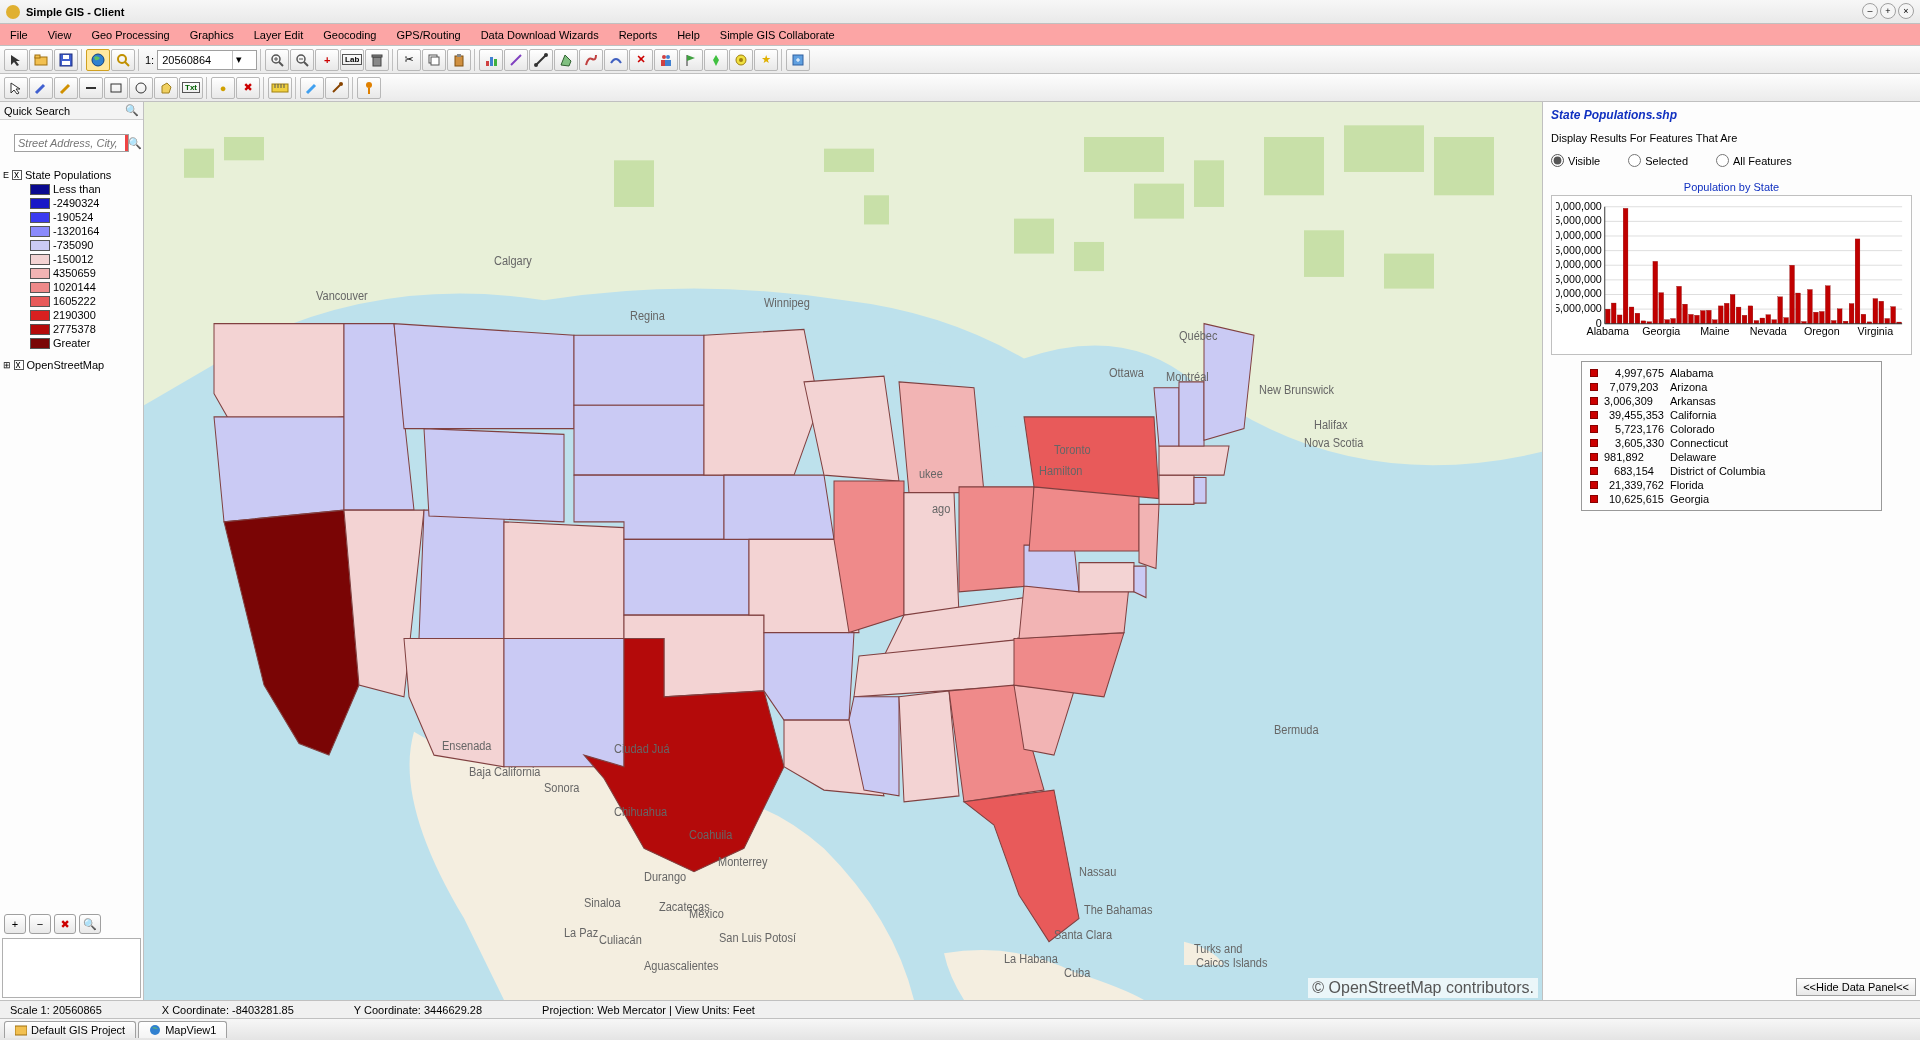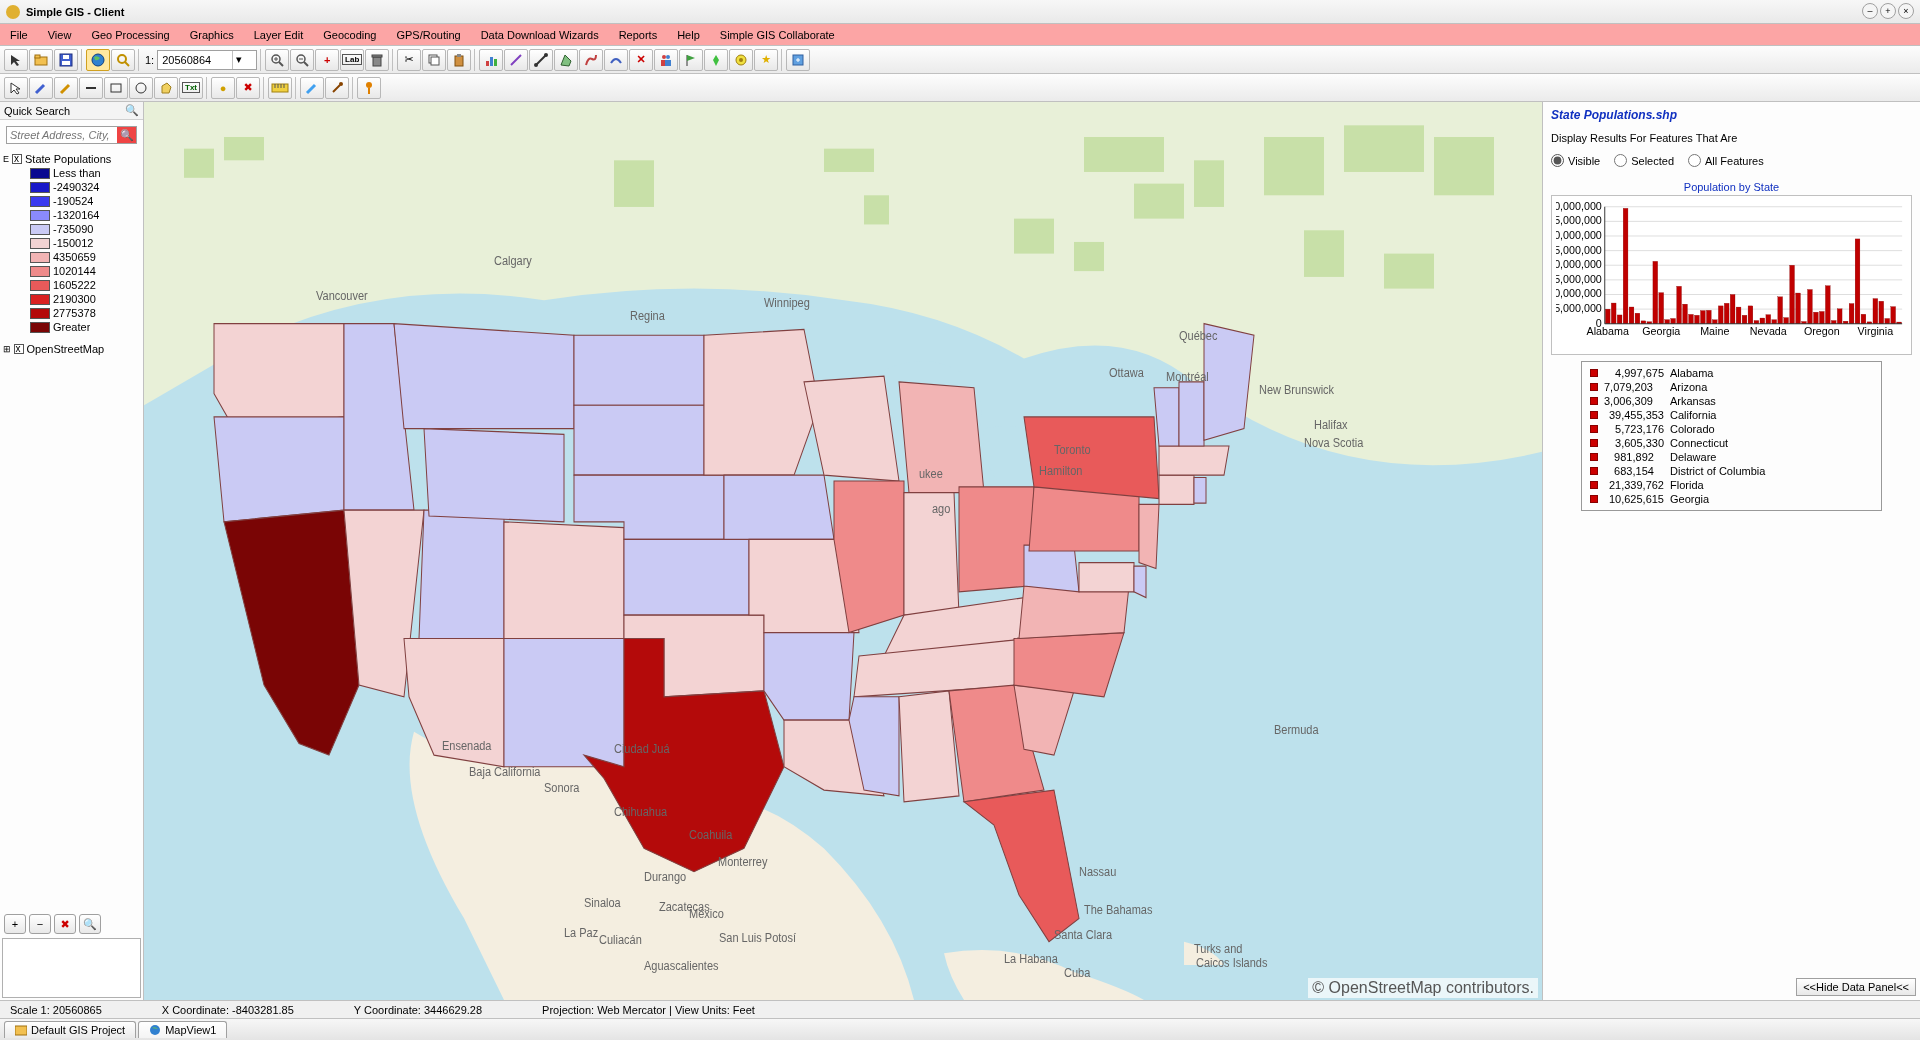--- a/index.html
+++ b/index.html
@@ -23,39 +23,39 @@
   .tb-sep { width:2px; height:22px; border-left:1px solid #c0c0c0; margin:0 2px;}
   .tb-btn.active { background:#ffe8a0; border-color:#d0a020;}
   .scale-box { width:100px; height:20px; border:1px solid #a0a0a0; background:#fff; display:flex; align-items:center; padding:0 4px;}
   .scale-box input { border:none; outline:none; width:70px;}
   .scale-dd { width:12px; height:18px; border-left:1px solid #c0c0c0; display:flex; align-items:center; justify-content:center;}
 
   
   .main { display:flex; height: calc(100% - 24px - 22px - 28px - 28px - 18px - 22px); }
   .left-panel { width:144px; background:#fdfdfd; border-right:1px solid #c0c0c0; display:flex; flex-direction:column; position:relative;}
   .qs-head { display:flex; align-items:center; justify-content:space-between; padding:2px 4px; border-bottom:1px solid #d0d0d0; background:#f4f4f4;}
-  .qs-input { margin:6px; display:flex; align-items:center; border:1px solid #a0a0a0; background:#ef4444;}
+  .qs-input { margin:14px; display:flex; align-items:center; border:1px solid #a0a0a0; background:#ef4444;}
   .qs-input input { border:none; outline:none; width:110px; padding:2px 3px; font-style:italic; color:#888;}
   .layer-tree { flex:1; overflow:hidden; padding:2px 2px;}
   .layer-row { display:flex; align-items:center; gap:3px; padding:1px 1px;}
   .sym { width:20px; height:11px; border:1px solid #555;}
   .layer-label { white-space:nowrap; overflow:hidden;}
   .legend-indent { padding-left:28px;}
   .bottom-controls { position:absolute; bottom:66px; left:4px; display:flex; gap:3px;}
   .sm-btn { width:22px; height:20px; border:1px solid #a0a0a0; border-radius:3px; background:linear-gradient(#fff,#e8e8e8); display:flex; align-items:center; justify-content:center; cursor:pointer;}
   .overview { position:absolute; bottom:0; left:0; right:0; height:60px; border:1px solid #b0b0b0; background:#fff; margin:2px;}
 
   .map-holder { flex:1; position:relative; background:#bde1ec;}
   .map-svg { width:100%; height:100%; }
   .attribution { position:absolute; bottom:2px; right:4px; font-size:16px; color:#555; background:rgba(255,255,255,0.7); padding:1px 4px;}
 
   .right-panel { width:378px; background:#fdfdfd; border-left:1px solid #c0c0c0; padding:6px 8px; position:relative;}
   .rp-title { color:#1030c0; font-weight:bold; font-style:italic; font-size:12px; margin-bottom:10px;}
   .rp-sub { margin:6px 0;}
-  .radio-row { display:flex; gap:14px; margin:10px 0 14px 0; align-items:flex-end;}
+  .radio-row { display:flex; gap:28px; margin:10px 0 14px 0; align-items:flex-end;}
   .radio-row label { display:flex; align-items:center; gap:4px;}
   .chart-title { text-align:center; color:#1030c0; font-size:11px; margin-bottom:2px;}
   .chart-wrap { border:1px solid #c0c0c0; background:#fff; padding:4px 4px 2px 4px; }
   .chart-svg { width:100%; height:150px;}
   .legend-box { border:1px solid #999; margin:6px 30px; padding:4px 8px;}
   .legend-box .row { display:flex; align-items:center; gap:6px; line-height:14px;}
   .legend-box .sw { width:8px; height:8px; background:#c00; border:1px solid #800;}
   .hide-btn { position:absolute; bottom:4px; right:4px; border:1px solid #a0a0a0; background:linear-gradient(#fff,#e8e8e8); padding:2px 6px; cursor:pointer;}
 
   
@@ -634,21 +634,21 @@
         </svg>
     </div>
     <div class="legend-box" id="chart-legend">
         <div class="row">
           <span class="sw"></span>
           <span style="width:60px;text-align:right;display:inline-block">4,997,675</span> 
           <span>Alabama</span>
         </div>
         <div class="row">
           <span class="sw"></span>
-          <span style="width:60px;text-align:left;display:inline-block">7,079,203</span> 
+          <span style="width:60px;text-align:center;display:inline-block">7,079,203</span> 
           <span>Arizona</span>
         </div>
         <div class="row">
           <span class="sw"></span>
           <span style="width:60px;text-align:left;display:inline-block">3,006,309</span> 
           <span>Arkansas</span>
         </div>
         <div class="row">
           <span class="sw"></span>
           <span style="width:60px;text-align:right;display:inline-block">39,455,353</span> 
@@ -659,21 +659,21 @@
           <span style="width:60px;text-align:right;display:inline-block">5,723,176</span> 
           <span>Colorado</span>
         </div>
         <div class="row">
           <span class="sw"></span>
           <span style="width:60px;text-align:right;display:inline-block">3,605,330</span> 
           <span>Connecticut</span>
         </div>
         <div class="row">
           <span class="sw"></span>
-          <span style="width:60px;text-align:center;display:inline-block">981,892</span> 
+          <span style="width:60px;text-align:left;display:inline-block">981,892</span> 
           <span>Delaware</span>
         </div>
         <div class="row">
           <span class="sw"></span>
           <span style="width:60px;text-align:center;display:inline-block">683,154</span> 
           <span>District of Columbia</span>
         </div>
         <div class="row">
           <span class="sw"></span>
           <span style="width:60px;text-align:right;display:inline-block">21,339,762</span> 

